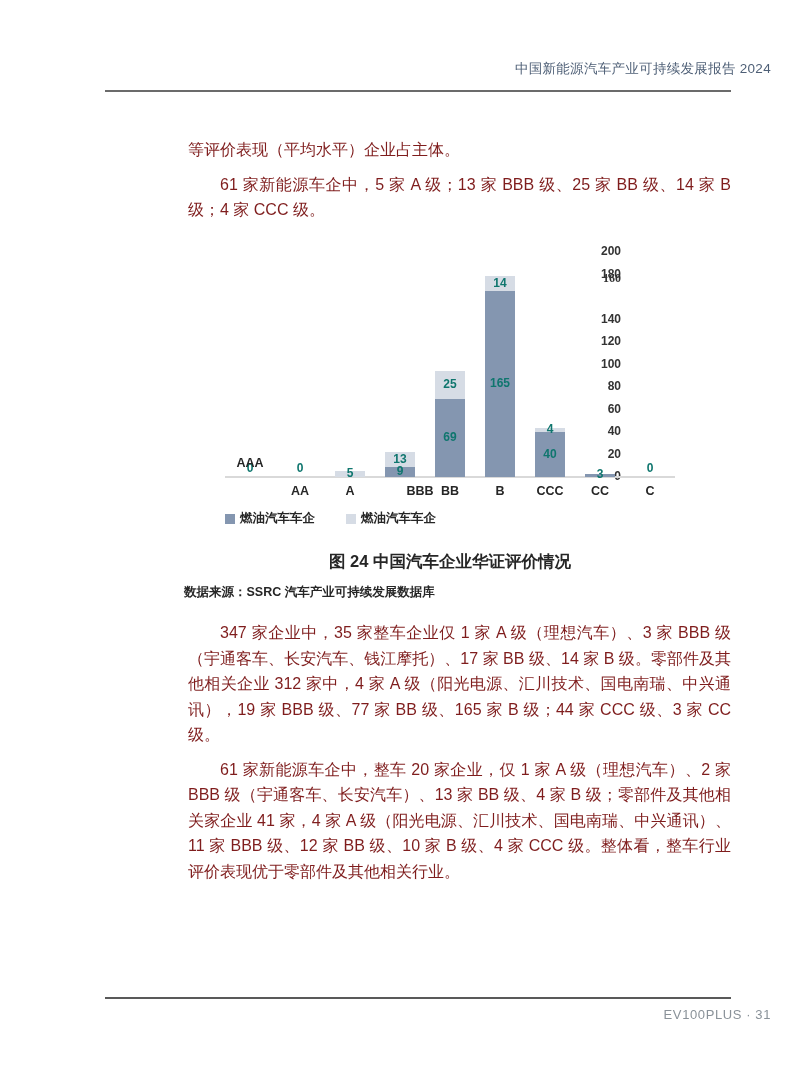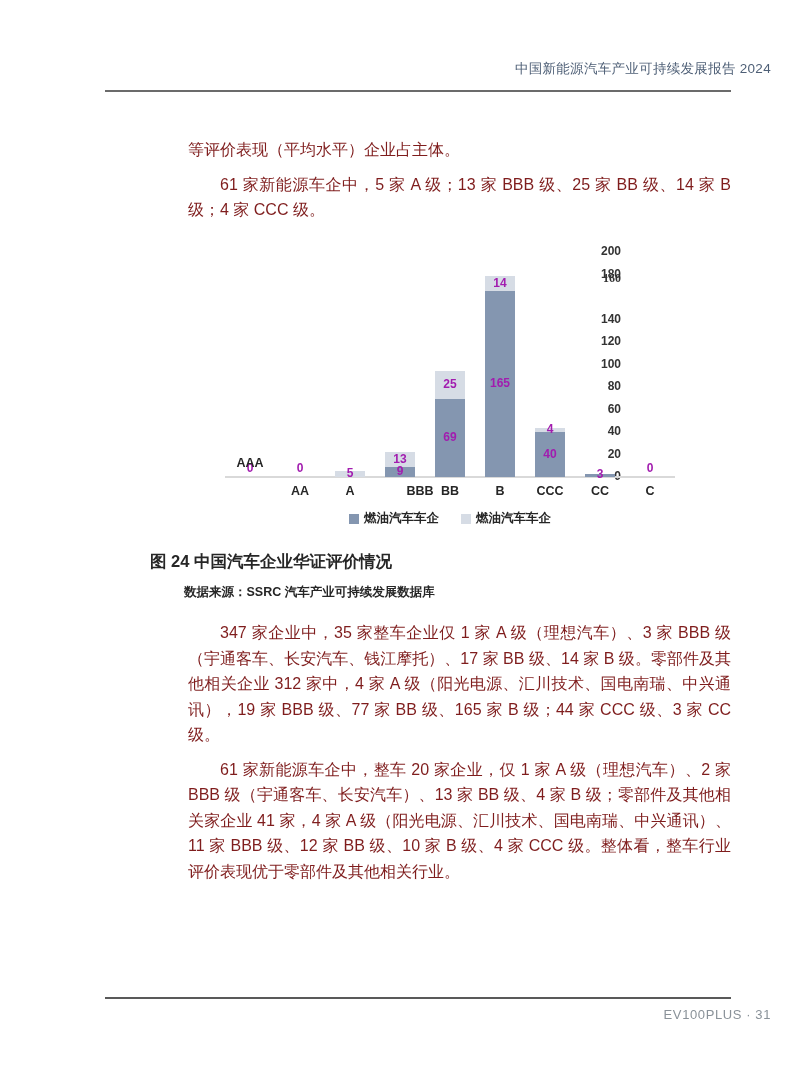--- a/index.html
+++ b/index.html
@@ -38,35 +38,35 @@
     position:absolute;font-size:12px;font-weight:700;color:#333;
     text-align:right;width:40px;
   }
   .xcat{
     position:absolute;font-size:12.5px;font-weight:700;color:#262626;
     width:60px;text-align:center;
   }
   .axis-line{position:absolute;height:1.5px;background:#d9d9d9;}
   .bar-seg{position:absolute;}
   .bar-label{
-    position:absolute;font-size:12px;font-weight:600;color:#a21caf;
+    position:absolute;font-size:12px;font-weight:600;color:#0f766e;
     width:44px;text-align:center;
   }
   
   .legend{
     position:absolute;top:510px;left:225px;width:450px;
-    display:flex;justify-content:center;align-items:center;gap:22px;
+    display:flex;align-items:center;gap:31px;
   }
   .legend-item{display:flex;align-items:center;gap:5px;}
   .legend-swatch{width:10px;height:10px;display:inline-block;}
   .legend-label{font-size:12.5px;font-weight:700;color:#262626;}
   
   .fig-caption{
     position:absolute;top:551px;left:150px;width:600px;
-    font-size:16.5px;font-weight:700;color:#262626;
+    text-align:center;font-size:16.5px;font-weight:700;color:#262626;
   }
   .source-note{
     position:absolute;top:584px;left:184px;
     font-size:12.5px;font-weight:600;color:#262626;
   }
   
   .footer-rule{
     position:absolute;top:997px;left:105px;width:626px;height:1.5px;
     background:#595959;
   }

